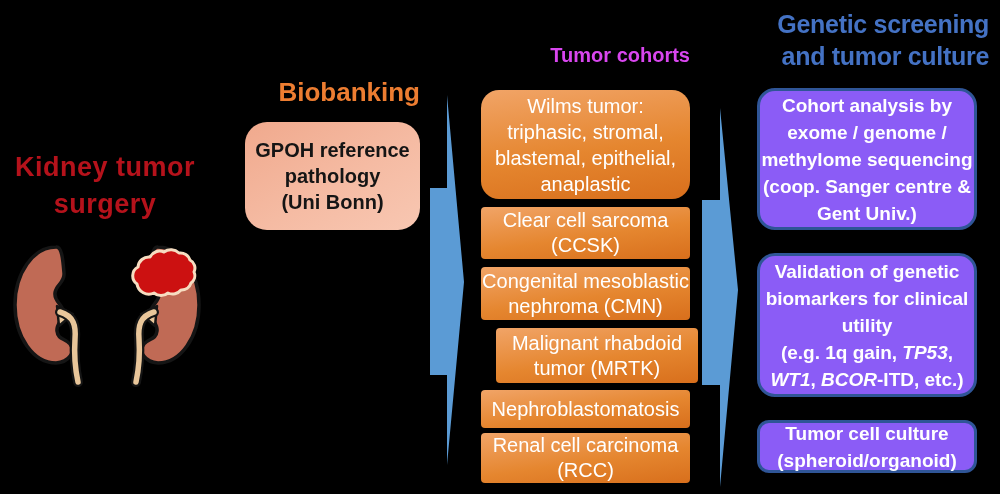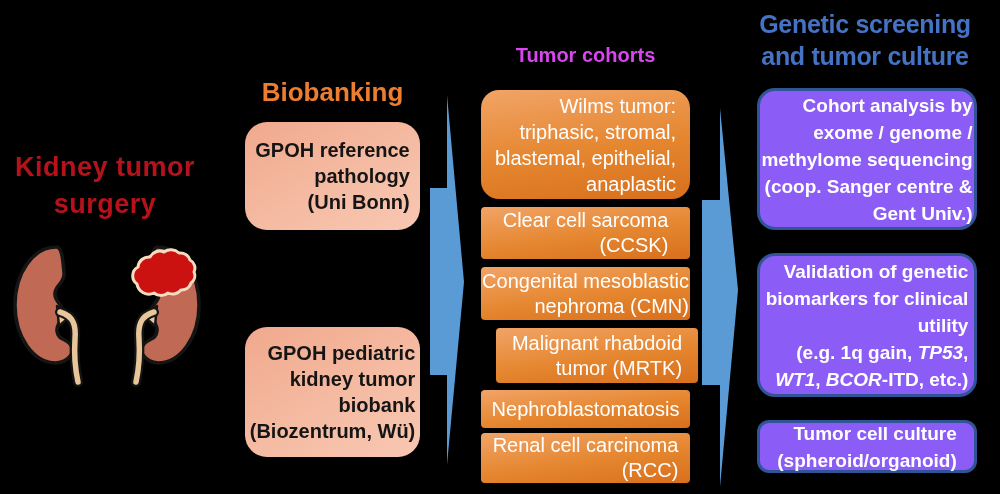--- a/index.html
+++ b/index.html
@@ -1,21 +1,21 @@
 <!DOCTYPE html>
 <html><head>
 <meta charset="utf-8">
 <style>
   html,body{margin:0;padding:0;background:#000;}
   .canvas{position:relative;width:1000px;height:494px;background:#000;
           font-family:"Liberation Sans",sans-serif;overflow:hidden;}
   .abs{position:absolute;}
-  .box{display:flex;align-items:center;justify-content:center;text-align:right;box-sizing:border-box;}
+  .box{display:flex;align-items:center;justify-content:center;text-align:center;box-sizing:border-box;}
   .txt{white-space:pre-line;}
-  .heading{font-weight:bold;text-align:center;}
+  .heading{font-weight:bold;text-align:right;}
 
   .title{left:2px;top:149px;width:206px;color:#B5121B;font-size:27px;font-weight:bold;
          line-height:37px;text-align:center;letter-spacing:0.5px;}
 
   .h-bio{left:245px;top:77px;width:175px;font-size:26px;color:#ED7D31;}
   .h-coh{left:481px;top:44px;width:209px;font-size:20px;color:#d946ef;}
   .h-gen{left:741px;top:8px;width:248px;font-size:25px;color:#4472C4;line-height:32px;letter-spacing:-0.3px;}
 
   .peach{background:linear-gradient(150deg,#F0A98D 0%,#F5BBA3 55%,#F8C7B2 100%);
          border-radius:22px;color:#151515;font-weight:bold;font-size:20px;line-height:26px;}
@@ -67,26 +67,20 @@
 
     <path d="M125,42 a10,10 0 0 1 1,-17 a11,11 0 0 1 12,-10 a11,11 0 0 1 14,-5 a12,12 0 0 1 15,1 a10,10 0 0 1 11,7 a9,9 0 0 1 4,12 a9,9 0 0 1 -3,11 a10,10 0 0 1 -10,7 a11,11 0 0 1 -13,3 a11,11 0 0 1 -14,0 a12,12 0 0 1 -17,-9 z" fill="#CC1111" stroke="#F6DDC1" stroke-width="3" stroke-linejoin="round"></path>
   </svg>
 
   <div class="abs heading h-bio">Biobanking</div>
   <div class="abs box peach b1">
       <span class="txt">GPOH reference
 pathology
 (Uni Bonn)</span>
     </div>
-  <div class="abs box peach b2">
-      <span class="txt">GPOH pediatric
-kidney tumor
-biobank
-(Biozentrum, Wü)</span>
-    </div>
 
   <svg class="abs" style="left:428px;top:93px" width="40" height="376" viewBox="0 0 40 376">
     <polygon points="19,2 36,189 19,372 19,282 2,282 2,95 19,95" fill="#5B9BD5"></polygon>
   </svg>
 
   <div class="abs heading h-coh">Tumor cohorts</div>
   <div class="abs box orange o1">
       <span class="txt">Wilms tumor:
 triphasic, stromal,
 blastemal, epithelial,

